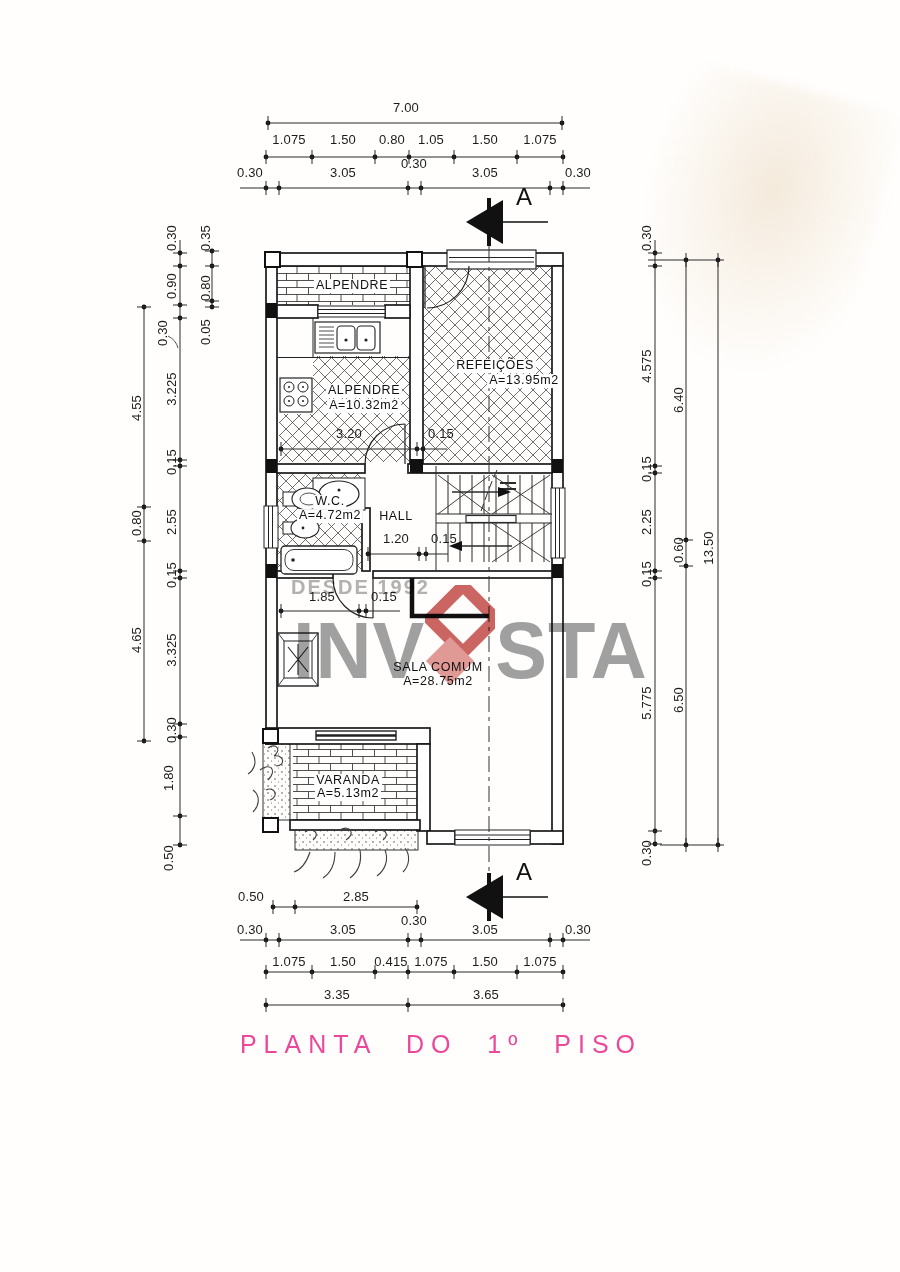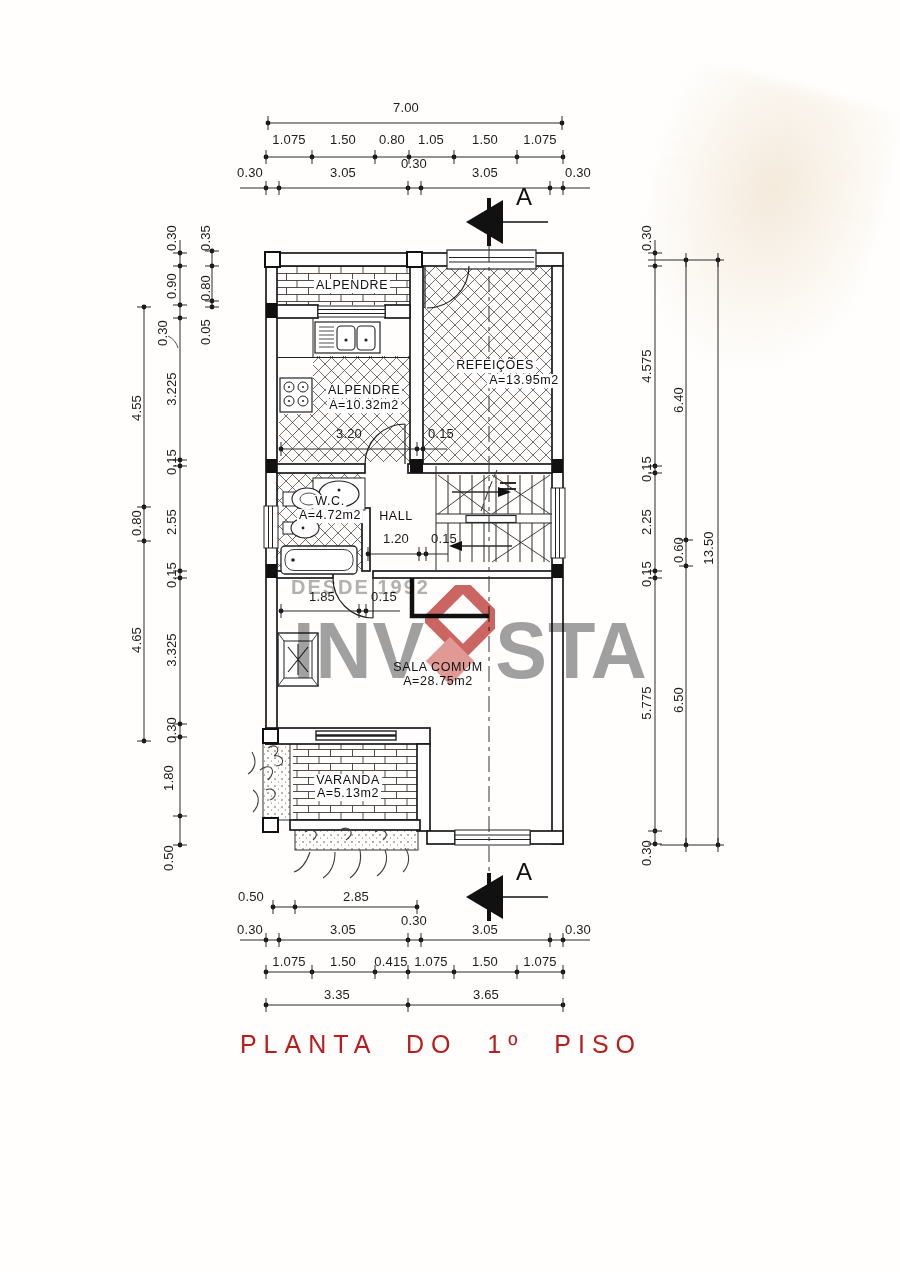--- a/index.html
+++ b/index.html
@@ -9,21 +9,21 @@
           background:radial-gradient(ellipse at 55% 35%, rgba(233,215,186,.5), rgba(233,215,186,0) 68%);
           filter:blur(5px);transform:rotate(15deg);}
   svg.plan{position:absolute;left:0;top:0;}
   .dim{position:absolute;font-size:13px;color:#1c1c1c;white-space:nowrap;
        transform:translate(-50%,-50%);letter-spacing:.2px;}
   .dim.v{transform:translate(-50%,-50%) rotate(-90deg);}
   .room{position:absolute;transform:translate(-50%,-50%);white-space:nowrap;background:#fff;
         font-size:12.5px;color:#111;letter-spacing:.6px;padding:0 2px;line-height:1.1;}
   .room.nobg{background:transparent;}
   .sec{position:absolute;transform:translate(-50%,-50%);font-size:24px;color:#111;font-weight:500;}
-  .title{position:absolute;transform:translate(-50%,-50%);font-size:25px;color:#b91c1c;
+  .title{position:absolute;transform:translate(-50%,-50%);font-size:25px;color:#ec4899;
          letter-spacing:7px;word-spacing:16px;}
   .watermark{position:absolute;left:291px;top:576px;mix-blend-mode:multiply;pointer-events:none;}
   .wm-tag{font-size:20px;font-weight:700;color:rgba(165,165,165,.85);letter-spacing:2px;}
   .wm-row{display:flex;align-items:flex-start;margin-top:0;}
   .wm-big{font-size:80px;font-weight:700;color:rgba(138,138,138,.8);line-height:1;
           letter-spacing:1px;transform:scaleX(.97);margin-top:12px;}
   .wm-gem{margin:-14px -2px 0 -2px;opacity:.88;}
 </style>
 </head>
 <body>

